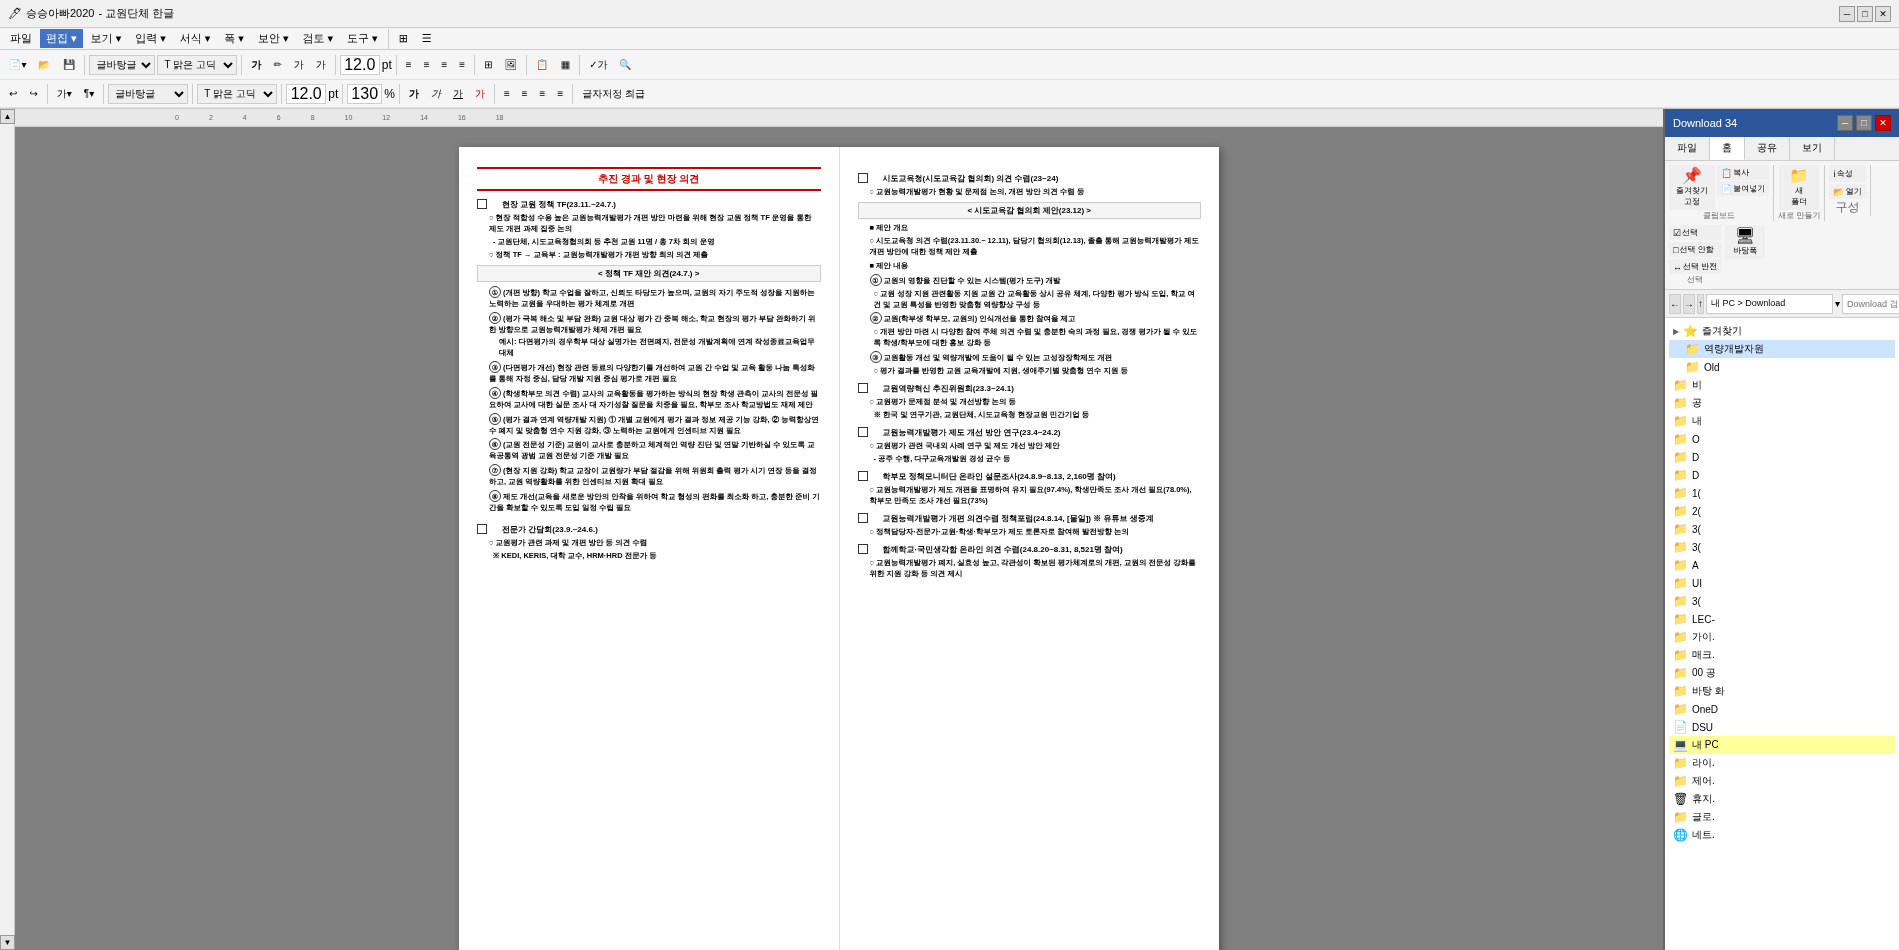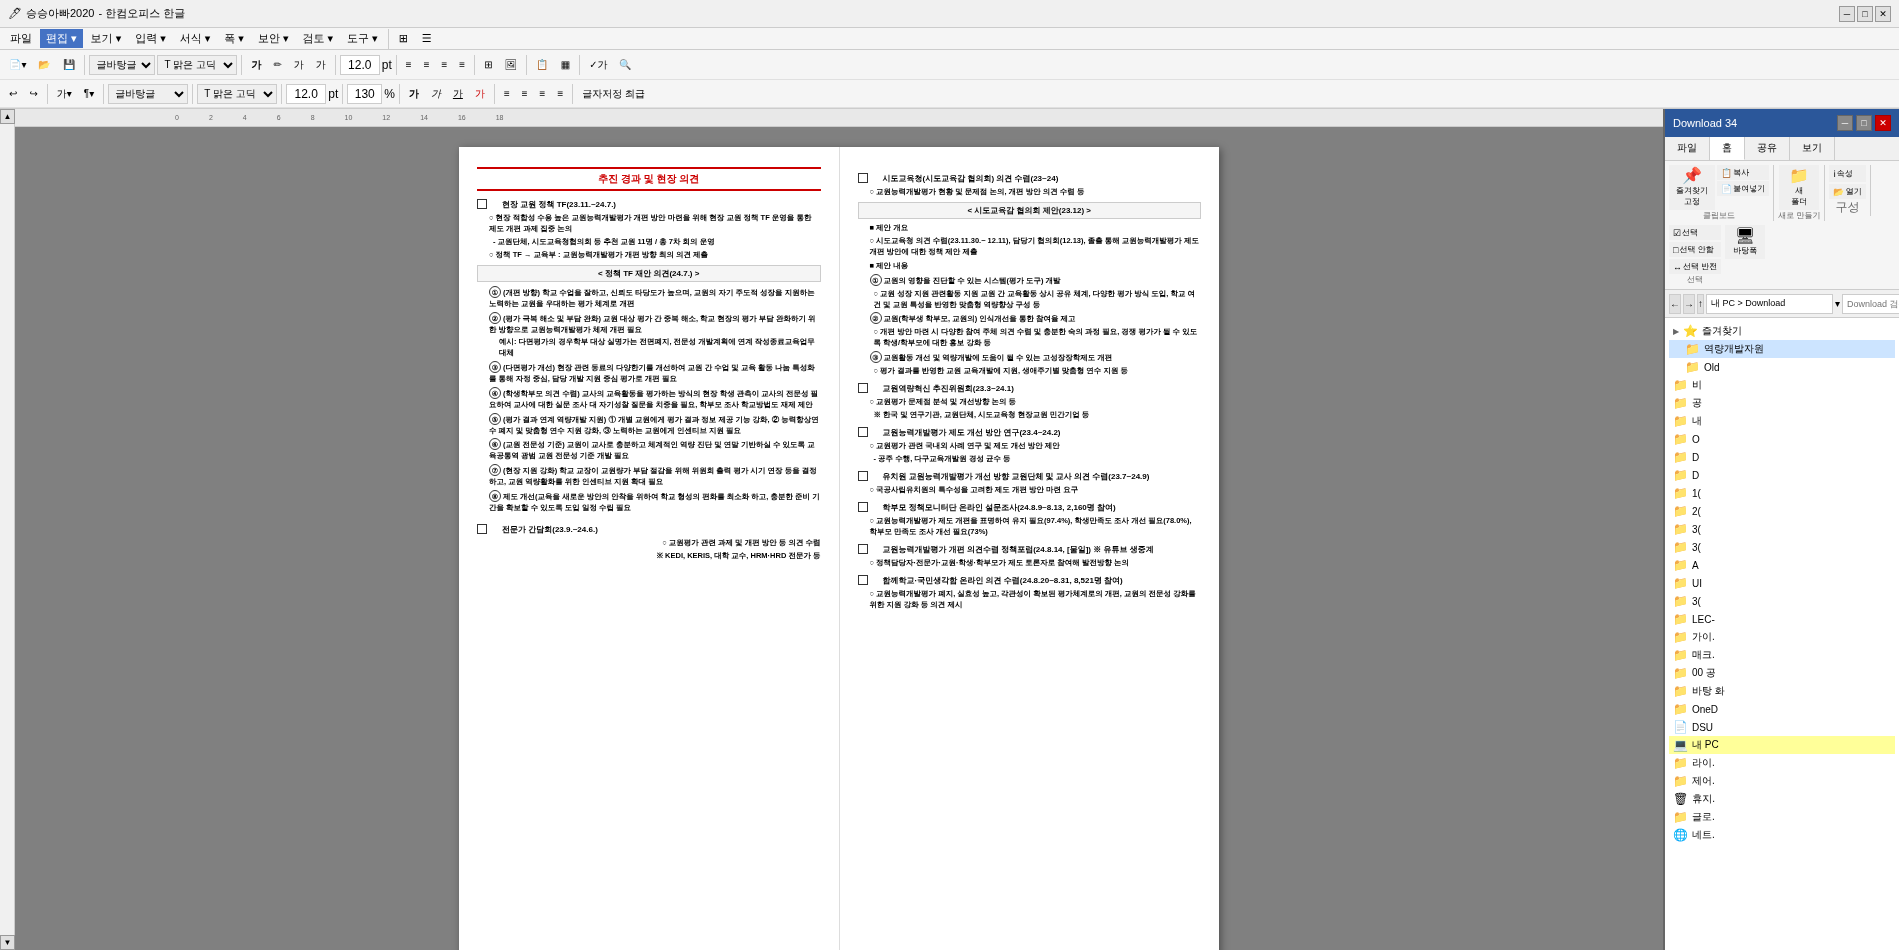--- a/index.html
+++ b/index.html
@@ -18,21 +18,21 @@
     .menu-bar { height: 22px; background: #f5f5f5; display: flex; align-items: center; padding: 0 4px; border-bottom: 1px solid #ccc; font-size: 11px; gap: 2px; }
     .menu-item { padding: 2px 6px; cursor: pointer; }
     .menu-item.active { background: #4472c4; color: white; }
 
     
     .toolbar-area { background: #f5f5f5; border-bottom: 1px solid #ccc; }
     .toolbar-row { height: 30px; display: flex; align-items: center; padding: 0 4px; gap: 2px; border-bottom: 1px solid #e0e0e0; }
     .toolbar-btn { height: 24px; padding: 0 4px; background: transparent; border: 1px solid transparent; cursor: pointer; font-size: 10px; display: flex; align-items: center; gap: 2px; white-space: nowrap; }
     .toolbar-separator { width: 1px; height: 20px; background: #ccc; margin: 0 2px; }
     .toolbar-select { height: 20px; font-size: 10px; border: 1px solid #ccc; padding: 0 2px; }
-    .toolbar-input { height: 20px; width: 40px; font-size: 12px; border: 1px solid #ccc; text-align: center; padding: 0 2px; }
+    .toolbar-input { height: 20px; width: 40px; font-size: 16px; border: 1px solid #ccc; text-align: center; padding: 0 2px; }
 
     
     .toolbar-row2 { height: 28px; }
 
     
     .content-area { display: flex; flex: 1; overflow: hidden; }
 
     
     .left-panel { width: 15px; background: #f0f0f0; border-right: 1px solid #ccc; display: flex; flex-direction: column; }
     .side-btn { width: 15px; height: 15px; background: #e0e0e0; border: 1px solid #999; cursor: pointer; font-size: 8px; display: flex; align-items: center; justify-content: center; }
@@ -89,21 +89,21 @@
   </style>
 </head>
 <body>
 
 <div class="app-container">
 
   <div class="title-bar">
     <div class="title-bar-left">
       <span>🖊</span>
       <span>승승아빠2020</span>
-      <span> - 한컴오피스 한글</span>
+      <span> - 교원단체 한글</span>
     </div>
     <div class="title-bar-right">
       <button class="title-btn">─</button>
       <button class="title-btn">□</button>
       <button class="title-btn" style="background:#e0e0e0;">✕</button>
     </div>
   </div>
 
   <div class="menu-bar">
     <span class="menu-item">파일</span>
@@ -234,21 +234,21 @@
               <div class="content-line"><span class="circled">②</span>(평가 극복 해소 및 부담 완화) 교원 대상 평가 간 중복 해소, 학교 현장의 평가 부담 완화하기 위한 방향으로 교원능력개발평가 체제 개편 필요</div>
               <div class="content-line indent2">예시: 다면평가의 경우학부 대상 실명가는 전면폐지, 전문성 개발계획에 연계 작성종료교육업무대체</div>
               <div class="content-line"><span class="circled">③</span>(다면평가 개선) 현장 관련 동료의 다양한기를 개선하여 교원 간 수업 및 교육 활동 나눔 특성화를 통해 자정 중심, 담당 개발 지원 중심 평가로 개편 필요</div>
               <div class="content-line"><span class="circled">④</span>(학생학부모 의견 수렴) 교사의 교육활동을 평가하는 방식의 현장 학생 관측이 교사의 전문성 필요하여 교사에 대한 실문 조사 대 자기성찰 질문을 치중을 필요, 학부모 조사 학교방법도 재제 제안</div>
               <div class="content-line"><span class="circled">⑤</span>(평가 결과 연계 역량개발 지원) ① 개별 교원에게 평가 결과 정보 제공 기능 강화, ② 능력항상연수 폐지 및 맞춤형 연수 지원 강화, ③ 노력하는 교원에게 인센티브 지원 필요</div>
               <div class="content-line"><span class="circled">⑥</span>(교원 전문성 기준) 교원이 교사로 충분하고 체계적인 역량 진단 및 연말 기반하실 수 있도록 교육공통역 광범 교원 전문성 기준 개발 필요</div>
               <div class="content-line"><span class="circled">⑦</span>(현장 지원 강화) 학교 교장이 교원량가 부담 절감을 위해 위원회 출력 평가 시기 연장 등을 결정하고, 교원 역량활화를 위한 인센티브 지원 확대 필요</div>
               <div class="content-line"><span class="circled">⑧</span>제도 개선(교육을 새로운 방안의 안착을 위하여 학교 형성의 편화를 최소화 하고, 충분한 준비 기간을 확보할 수 있도록 도입 일정 수립 필요</div>
             </div>
 
-            <div style="margin-top:10px;text-align:right;">
+            <div style="margin-top:10px;">
               <div class="section-header">
                 <span class="checkbox"></span>
                 <span>전문가 간담회(23.9.~24.6.)</span>
               </div>
               <div class="content-line">○ 교원평가 관련 과제 및 개편 방안 등 의견 수렴</div>
               <div class="content-line indent1">※ KEDI, KERIS, 대학 교수, HRM·HRD 전문가 등</div>
             </div>
           </div>
 
           <div class="doc-column">
@@ -289,27 +289,20 @@
 
             <div style="margin-top:5px;">
               <div class="section-header">
                 <span class="checkbox"></span>
                 <span>교원능력개발평가 제도 개선 방안 연구(23.4~24.2)</span>
               </div>
               <div class="content-line">○ 교원평가 관련 국내외 사례 연구 및 제도 개선 방안 제안</div>
               <div class="content-line indent1">- 공주 수행, 다구교육개발원 경성 균수 등</div>
             </div>
 
-            <div style="margin-top:5px;">
-              <div class="section-header">
-                <span class="checkbox"></span>
-                <span>유치원 교원능력개발평가 개선 방향 교원단체 및 교사 의견 수렴(23.7~24.9)</span>
-              </div>
-              <div class="content-line">○ 국공사립유치원의 특수성을 고려한 제도 개편 방안 마련 요구</div>
-            </div>
 
             <div style="margin-top:5px;">
               <div class="section-header">
                 <span class="checkbox"></span>
                 <span>학부모 정책모니터단 온라인 설문조사(24.8.9~8.13, 2,160명 참여)</span>
               </div>
               <div class="content-line">○ 교원능력개발평가 제도 개편을 표명하여 유지 필요(97.4%), 학생만족도 조사 개선 필요(78.0%), 학부모 만족도 조사 개선 필요(73%)</div>
             </div>
 
             <div style="margin-top:5px;">

